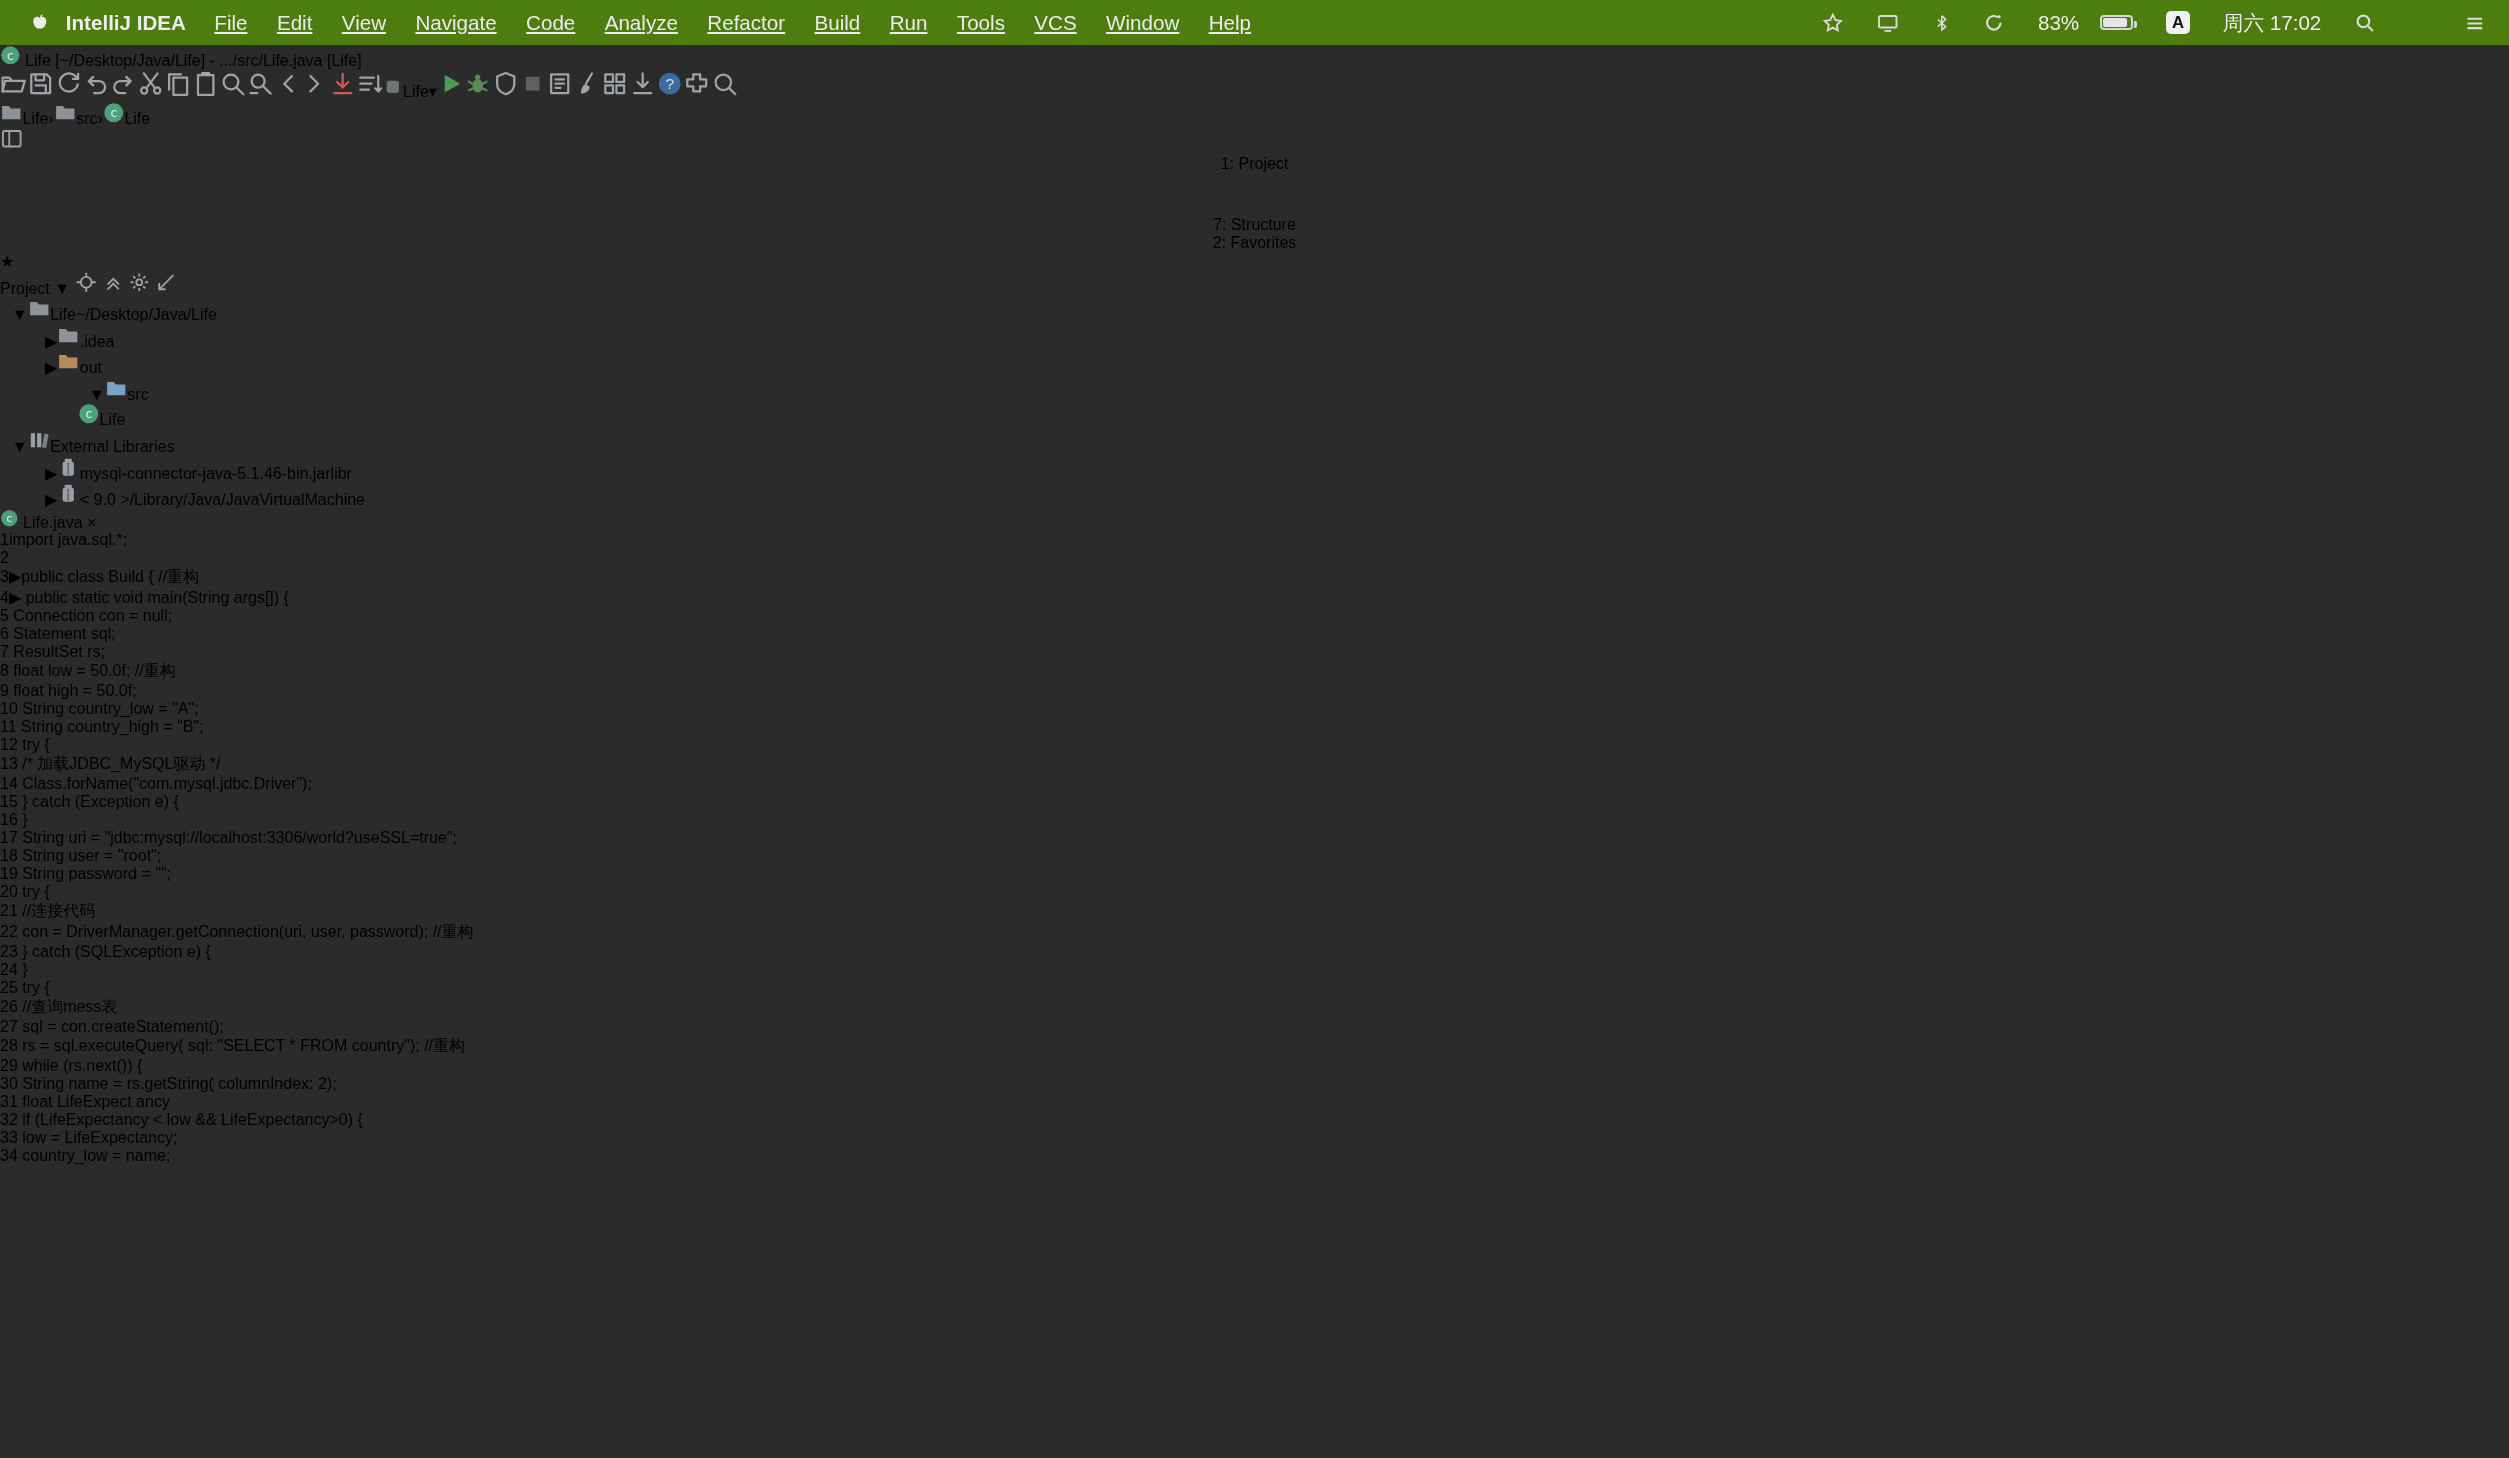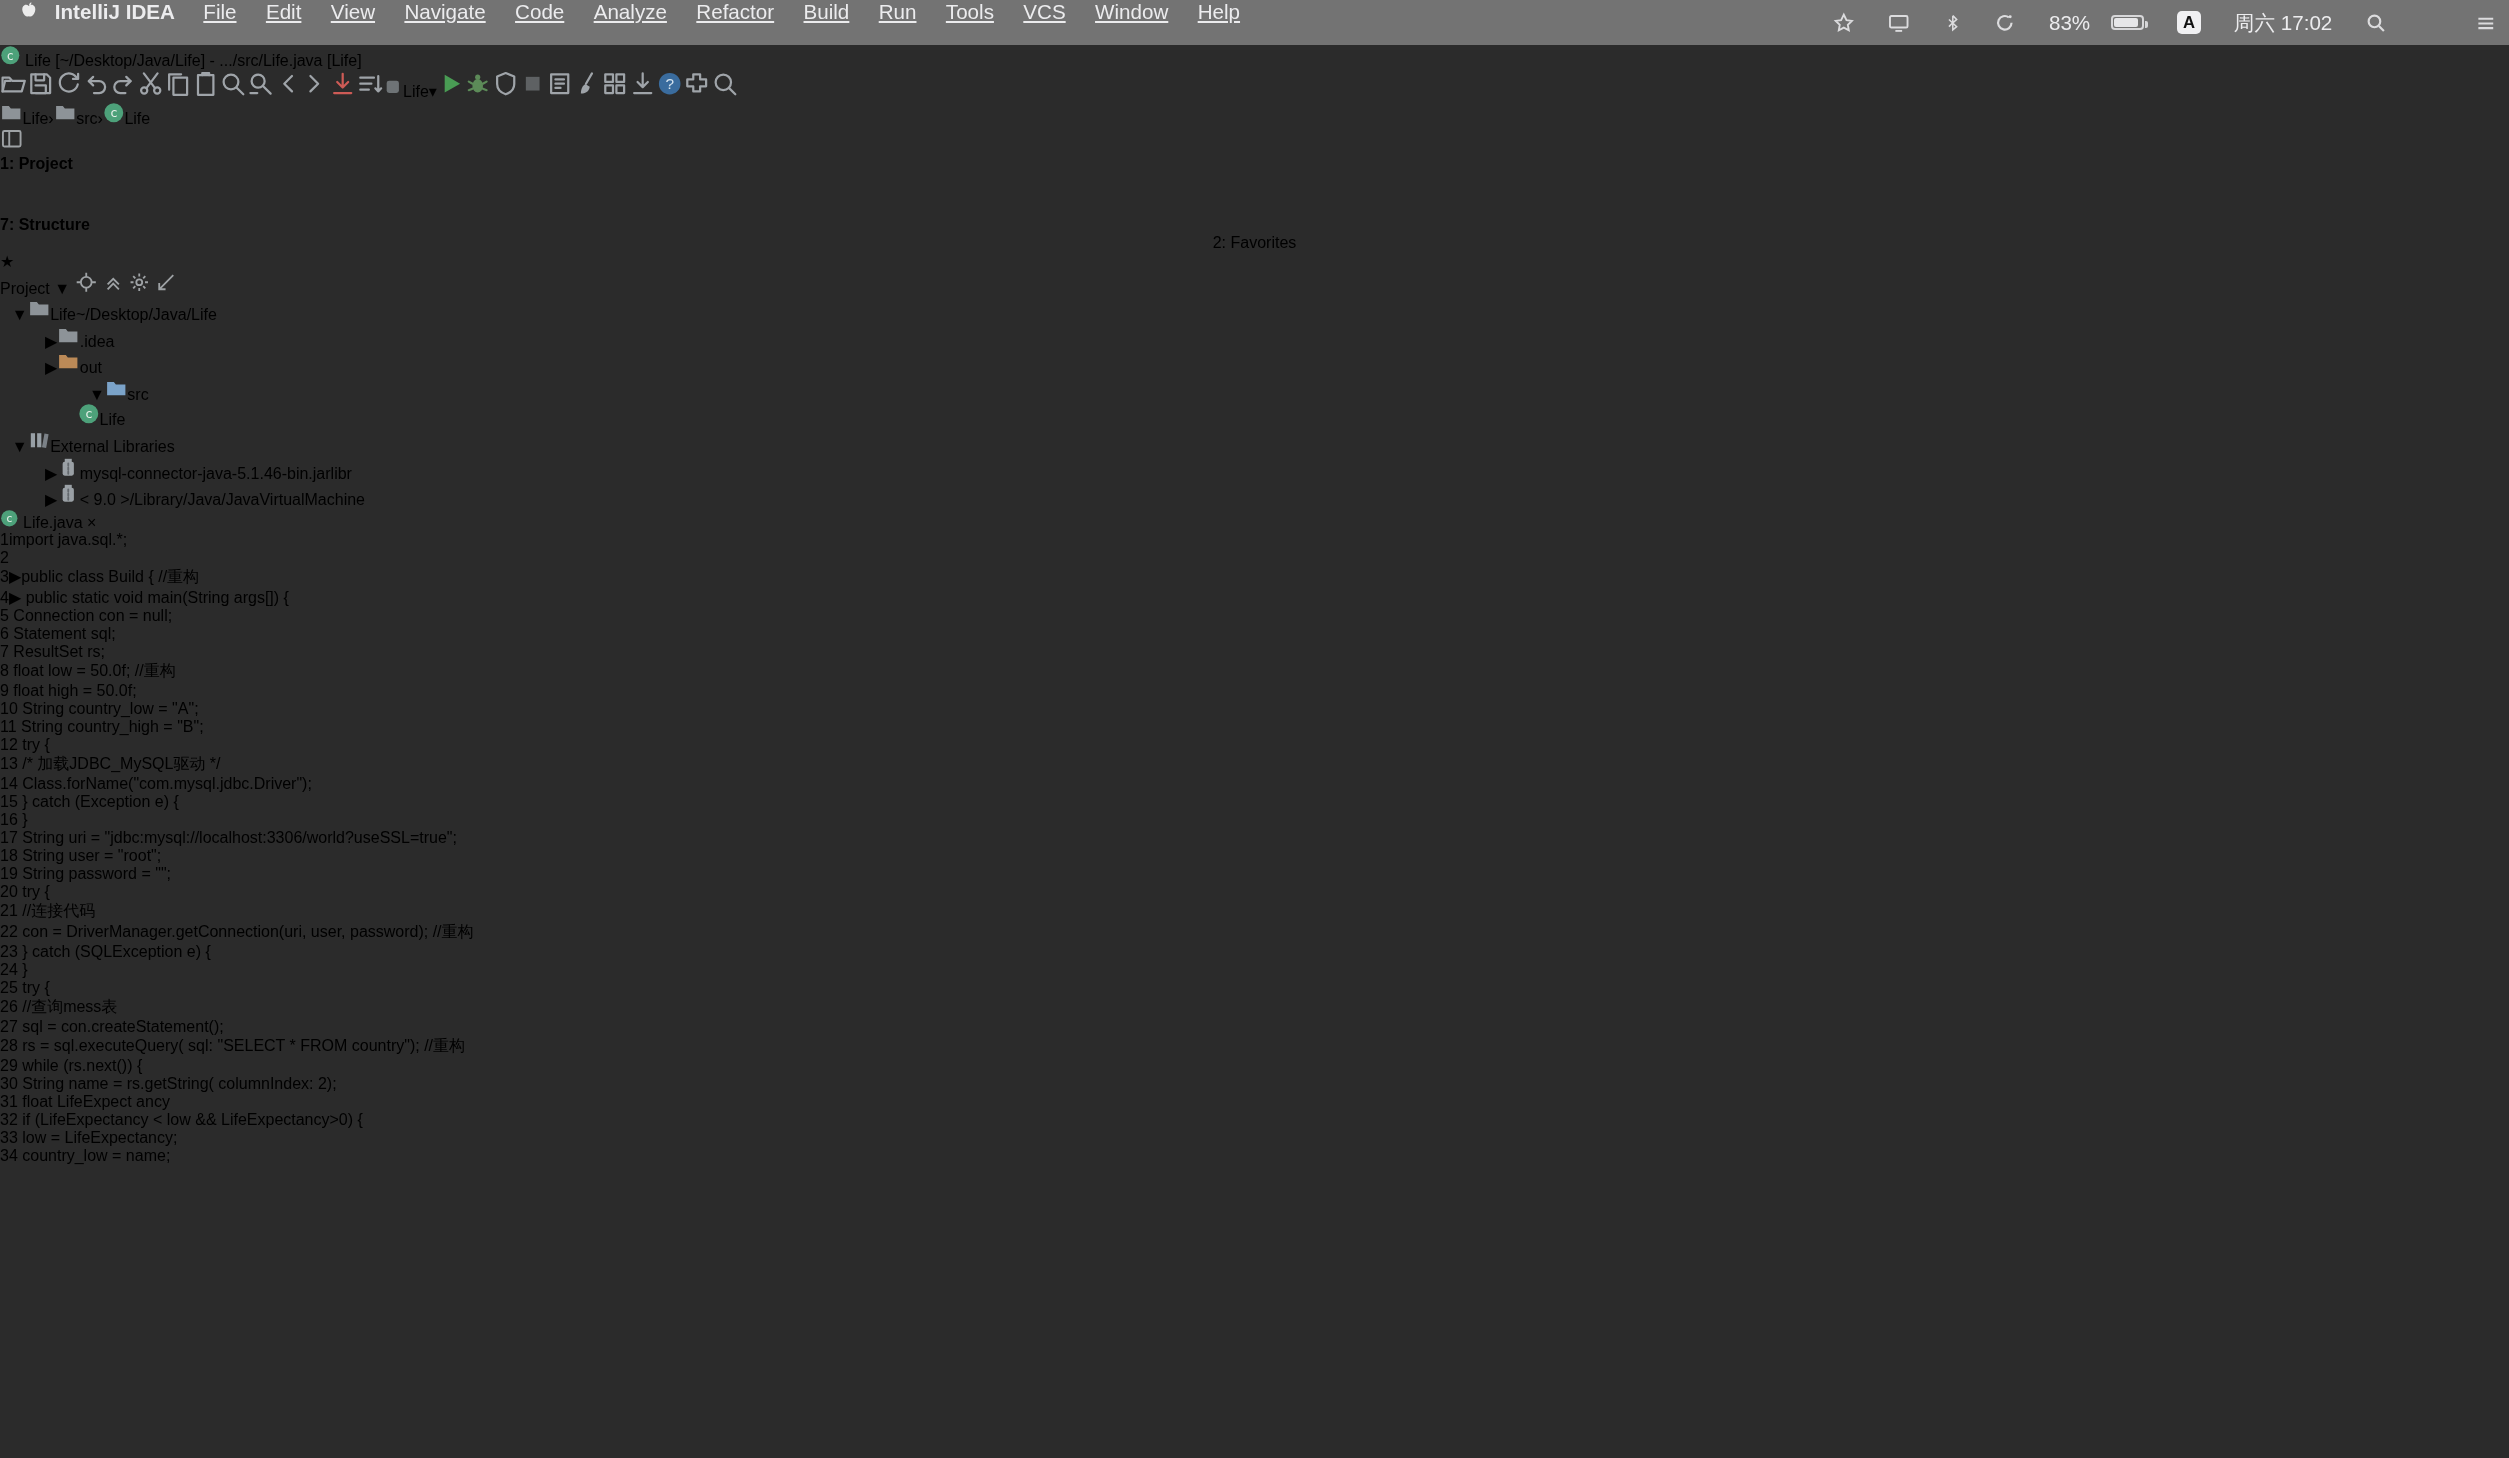--- a/index.html
+++ b/index.html
@@ -1,22 +1,22 @@
 <!DOCTYPE html>
 <html><head>
 <meta charset="utf-8">
 <style>
   *{margin:0;padding:0;box-sizing:border-box;}
   html,body{width:2509px;height:1458px;overflow:hidden;background:#2b2b2b;
     font-family:"Liberation Sans",sans-serif;-webkit-font-smoothing:antialiased;}
   #app{position:relative;width:2509px;height:1458px;display:flex;flex-direction:column;}
 
   
-  .menubar{height:45px;background:#737373;display:flex;color:#ececee;
-    font-size:20.6px;padding:0 12px;flex:none;}
+  .menubar{height:45px;background:#4d7c0f;display:flex;align-items:center;color:#ececee;
+    font-size:20.6px;padding:0 23px;flex:none;}
   .apple-wrap{width:33px;display:flex;justify-content:center;}
   .appname{font-weight:bold;margin:0 13.7px 0 9.8px;}
   .mitem{padding:0 14.7px;text-decoration:underline;}
   .menu-right{margin-left:auto;display:flex;align-items:center;gap:33px;}
   .mr-icon{display:flex;align-items:center;}
   .battery-shell{width:33px;height:15.7px;border:2px solid #d7d7d9;border-radius:3.9px;position:relative;margin-left:-11.8px;}
   .battery-fill{position:absolute;left:1px;top:1px;bottom:1px;width:80%;background:#e6e6e8;border-radius:2px;}
   .battery-nub{position:absolute;right:-5.9px;top:3.9px;width:2.9px;height:7.8px;background:#d7d7d9;border-radius:0 2px 2px 0;}
   .inputA{width:23.5px;height:23.5px;background:#f0f0f2;color:#111;border-radius:4.9px;display:flex;
     align-items:center;justify-content:center;font-weight:bold;font-size:16.7px;}
@@ -281,21 +281,21 @@
 
   <div class="main">
 
     <div class="stripe stripe-left">
       <span style="margin-bottom:9.8px;">
         <svg width="23.5" height="23.5" viewBox="0 0 16 16" fill="none" stroke="#9ea2a5" stroke-width="1.3">
             <rect x="2" y="2.7" width="12" height="10.6" rx="1"></rect>
             <path d="M6.3 2.7v10.6"></path>
           </svg>
       </span>
-      <div id="stripe-left-top" style="display:flex;flex-direction:column;align-items:flex-start;gap:43px;font-weight:bold;">
+      <div id="stripe-left-top" style="display:flex;flex-direction:column;align-items:center;gap:43px;">
           <span class="vlabel active">1: Project</span>
           <span class="vlabel">7: Structure</span>
         </div>
       <span class="spacer"></span>
       <div id="stripe-left-bottom" style="display:flex;flex-direction:column;align-items:center;">
           <span class="vlabel">2: Favorites</span>
         </div>
       <span class="star">★</span>
     </div>
 

